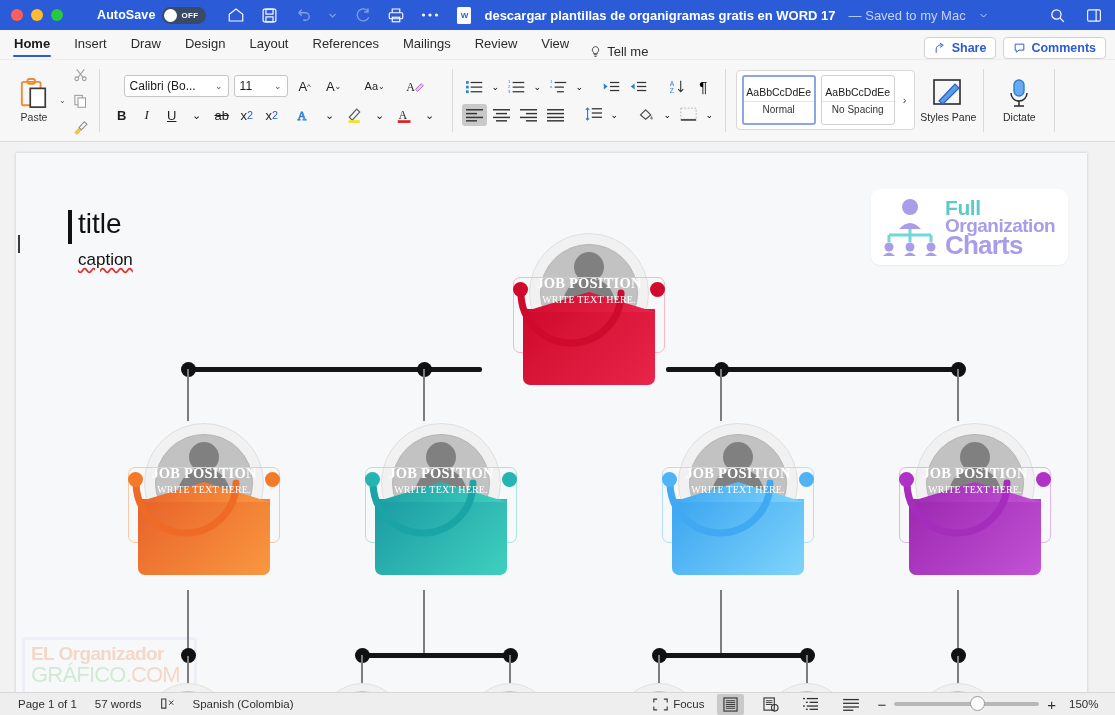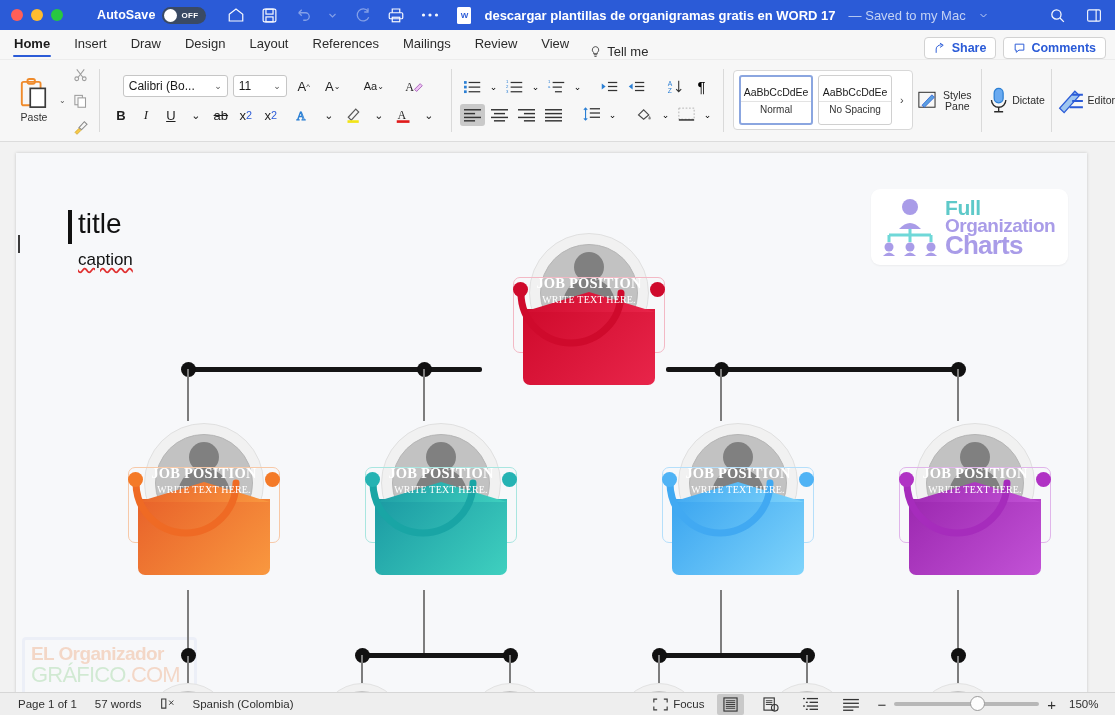--- a/index.html
+++ b/index.html
@@ -104,21 +104,21 @@
   }
   .stylecard {
     width:74px; height:50px; border:1px solid #d0d0d0; border-radius:3px; background:#fff;
     display:flex; flex-direction:column; align-items:center; justify-content:center; gap:3px;
   }
   .stylecard.sel { border:2px solid #8ba6e0; box-shadow:0 0 0 1px #fff inset; }
   .stylecard .sample { font-size:10.5px; color:#1a1a1a; }
   .stylecard .nm { font-size:10px; color:#333; border-top:1px solid #e3e3e3; width:100%; text-align:center; padding-top:2px; }
   .gchev { font-size:11px; color:#444; padding:0 3px; }
 
-  .bigbtn { display:flex; align-items:center; justify-content:center; width:58px; gap:2px; }
+  .bigbtn { display:flex; flex-direction:column; align-items:center; justify-content:center; width:58px; gap:2px; }
   .bigbtn .bl { font-size:10.5px; color:#2b2b2b; text-align:center; line-height:11px; }
 
   
   .docarea { position:absolute; top:142px; left:0; width:1115px; height:550px; background:#f2f2f2; }
   .page {
     position:absolute; left:16px; top:11px; width:1071px; height:560px;
     background:#f7f8fa; box-shadow:0 0 3px rgba(0,0,0,.18);
     overflow:hidden;
   }
   .cursor-bar { position:absolute; left:2px; top:82px; width:2px; height:18px; background:#3b3b3b; }
@@ -604,27 +604,20 @@
       <svg width="26" height="32" viewBox="0 0 26 32">
         <rect x="8" y="2" width="10" height="16" rx="5" fill="#6aaaf0" stroke="#2b7fd4" stroke-width="1.4"></rect>
         <path d="M5 15 a8 8 0 0 0 16 0" fill="none" stroke="#2b2b2b" stroke-width="1.5"></path>
         <path d="M13 23 v5 M8 28 h10" stroke="#2b2b2b" stroke-width="1.5"></path>
       </svg>
       <span class="bl">Dictate</span>
     </div>
 
     <div class="sep"></div>
 
-    <div class="bigbtn">
-      <svg width="32" height="32" viewBox="0 0 32 32">
-        <path d="M3 24 L20 5 L25 10 L8 29 Z" fill="#9fc6f0" stroke="#2b5bd7" stroke-width="1.5"></path>
-        <path d="M17 9 h12 M17 16 h12 M14 23 h15" stroke="#2b5bd7" stroke-width="2.4"></path>
-      </svg>
-      <span class="bl">Editor</span>
-    </div>
   </div>
 
   <div class="docarea">
     <div class="page">
 
       <div class="cursor-bar"></div>
       <div class="doc-title">title</div>
       <div class="doc-caption">caption</div>
 
       <div class="logo">

